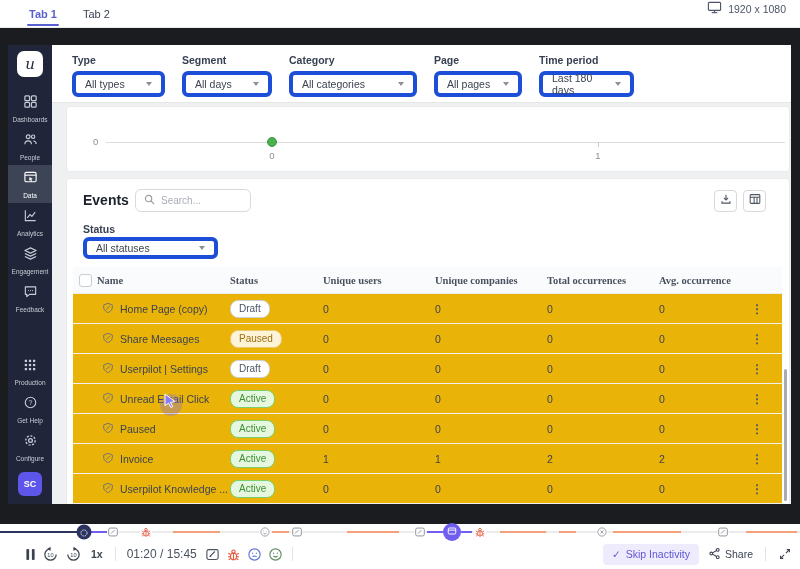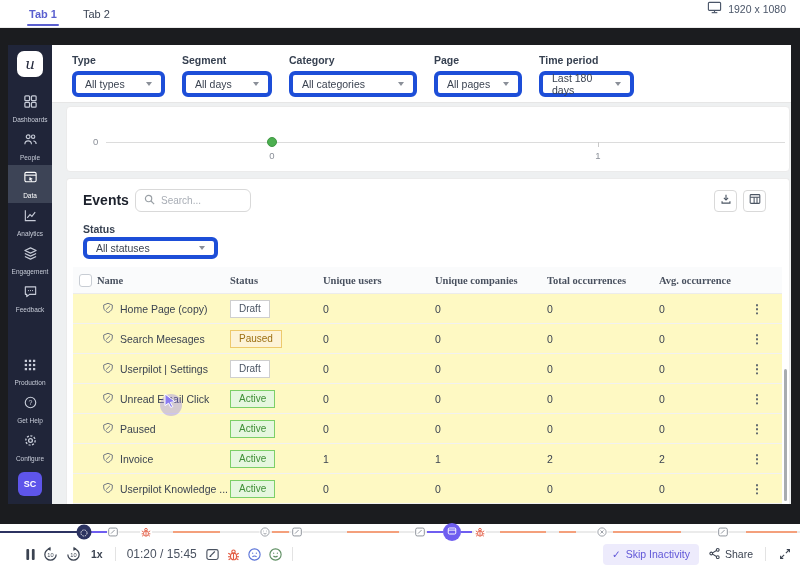--- a/index.html
+++ b/index.html
@@ -52,26 +52,26 @@
   .evsearch input { border:none; outline:none; width:80px; font-size:10px; color:#3b4351; font-family:"Liberation Sans", sans-serif; background:transparent; }
   .evsearch input::placeholder { color:#a8adb5; }
   .iconbtn { position:absolute; top:11px; width:23px; height:22px; border:1px solid #d9d9d9; border-radius:4px; background:#fff; display:flex; align-items:center; justify-content:center; cursor:default; }
   .statuslabel { position:absolute; left:16px; top:44px; font-size:10.5px; font-weight:bold; color:#374151; }
   .statusselect { position:absolute; left:16px; top:58px; width:135px; height:22px; }
 
   
   .etable { position:absolute; left:6px; top:88px; width:709px; }
   .trow, .thead { display:grid; grid-template-columns:24px 133px 93px 112px 112px 112px 86px 37px; align-items:center; }
   .thead { height:27px; background:#fafbfc; border-bottom:1px solid #ececec; font-size:10.5px; font-weight:bold; color:#4a5260;font-family:Liberation Serif, serif; }
-  .trow { height:30px; border-bottom:1px solid #f1f1f1; font-size:10.5px; color:#3b4351; background:#fef9c3; }
+  .trow { height:30px; border-bottom:1px solid #f1f1f1; font-size:10.5px; color:#3b4351; background:#eab308; }
   .tc { overflow:hidden; white-space:nowrap; }
   .c-check { display:flex; justify-content:center; }
   .checkbox { width:13px; height:13px; border:1.3px solid #c8cdd4; border-radius:3px; background:#fff; }
   .c-name { display:flex; align-items:center; gap:6px; padding-left:5px; }
-  .badge { display:inline-block; padding:2px 8px 3px; border-radius:0; font-size:10px; border:1px solid #cfcfcf; background:#fff; color:#4b5563; }
+  .badge { display:inline-block; padding:2px 8px 3px; border-radius:8px; font-size:10px; border:1px solid #cfcfcf; background:#fff; color:#4b5563; }
   .badge[data-status="Paused"] { background:#fdf3d7; border-color:#edc96d; color:#9c6f12; }
   .badge[data-status="Active"] { background:#e6f7df; border-color:#7ccf68; color:#3f8f36; }
   .kebab { font-size:12px; font-weight:bold; color:#4b5563; padding:0 6px; cursor:default; }
   .scrollbar { position:absolute; right:2px; top:190px; width:3px; height:132px; border-radius:2px; background:#a8acb0; }
 
   
   .cursor-halo { position:absolute; left:152px; top:349px; width:22px; height:22px; border-radius:50%; background:rgba(123,104,238,.32); }
   .cursor-ptr { position:absolute; left:156px; top:348px; }
 
   
@@ -311,21 +311,21 @@
               <div class="tc"><span class="kebab">⋮</span></div>
             </div>
 
             <div class="trow">
               <div class="tc c-check"></div>
               <div class="tc c-name">
                   <span><svg width="12" height="12" viewBox="0 0 14 14" fill="none" stroke="#6b7280" stroke-width="1.1" stroke-linejoin="round">
                       <path d="M7 1.5 L12 3.5 V7 C12 10 7 12.5 7 12.5 C7 12.5 2 10 2 7 V3.5 Z"></path>
                       <line x1="4.8" y1="8.8" x2="9.2" y2="4.6"></line>
                     </svg></span>
-                  <span>Search Meesages</span>
+                  <span>Share Meesages</span>
                 </div>
               <div class="tc"><span class="badge" data-status="Paused">Paused</span></div>
               <div class="tc">0</div>
               <div class="tc">0</div>
               <div class="tc">0</div>
               <div class="tc">0</div>
               <div class="tc"><span class="kebab">⋮</span></div>
             </div>
 
             <div class="trow">

